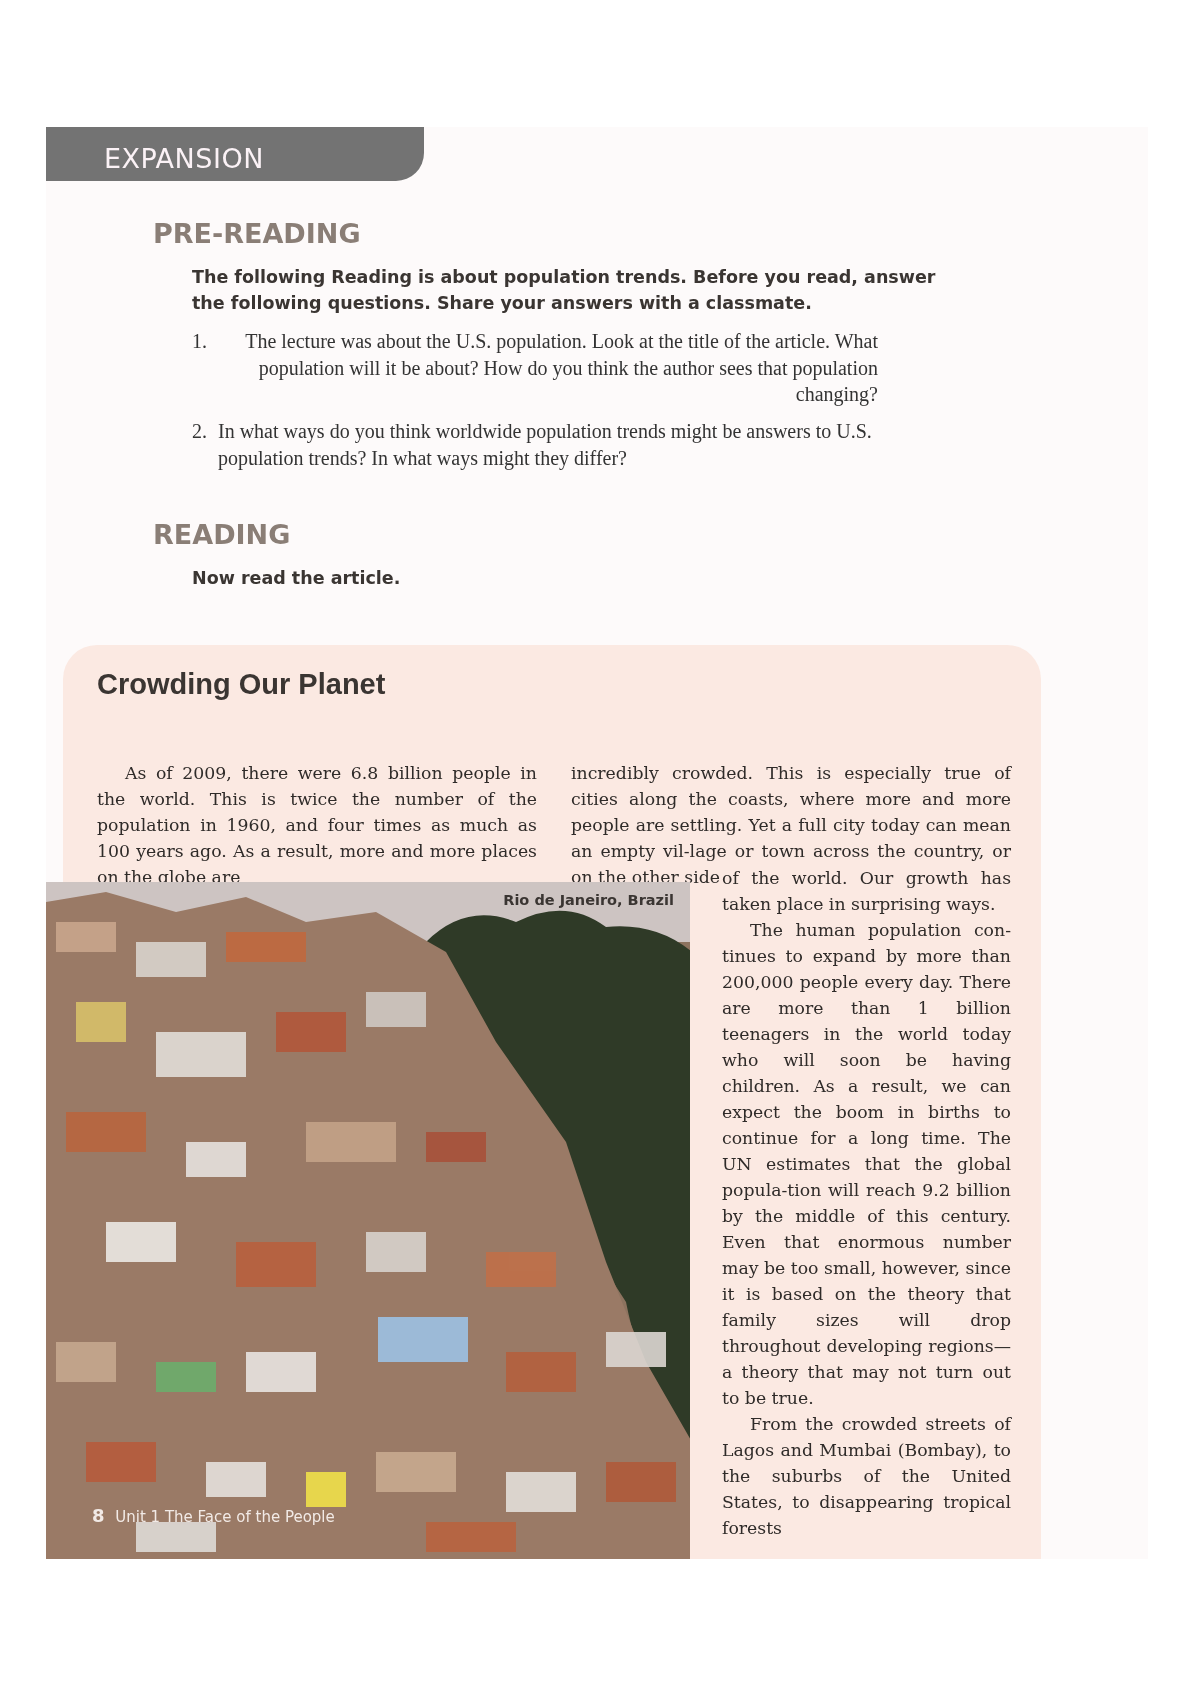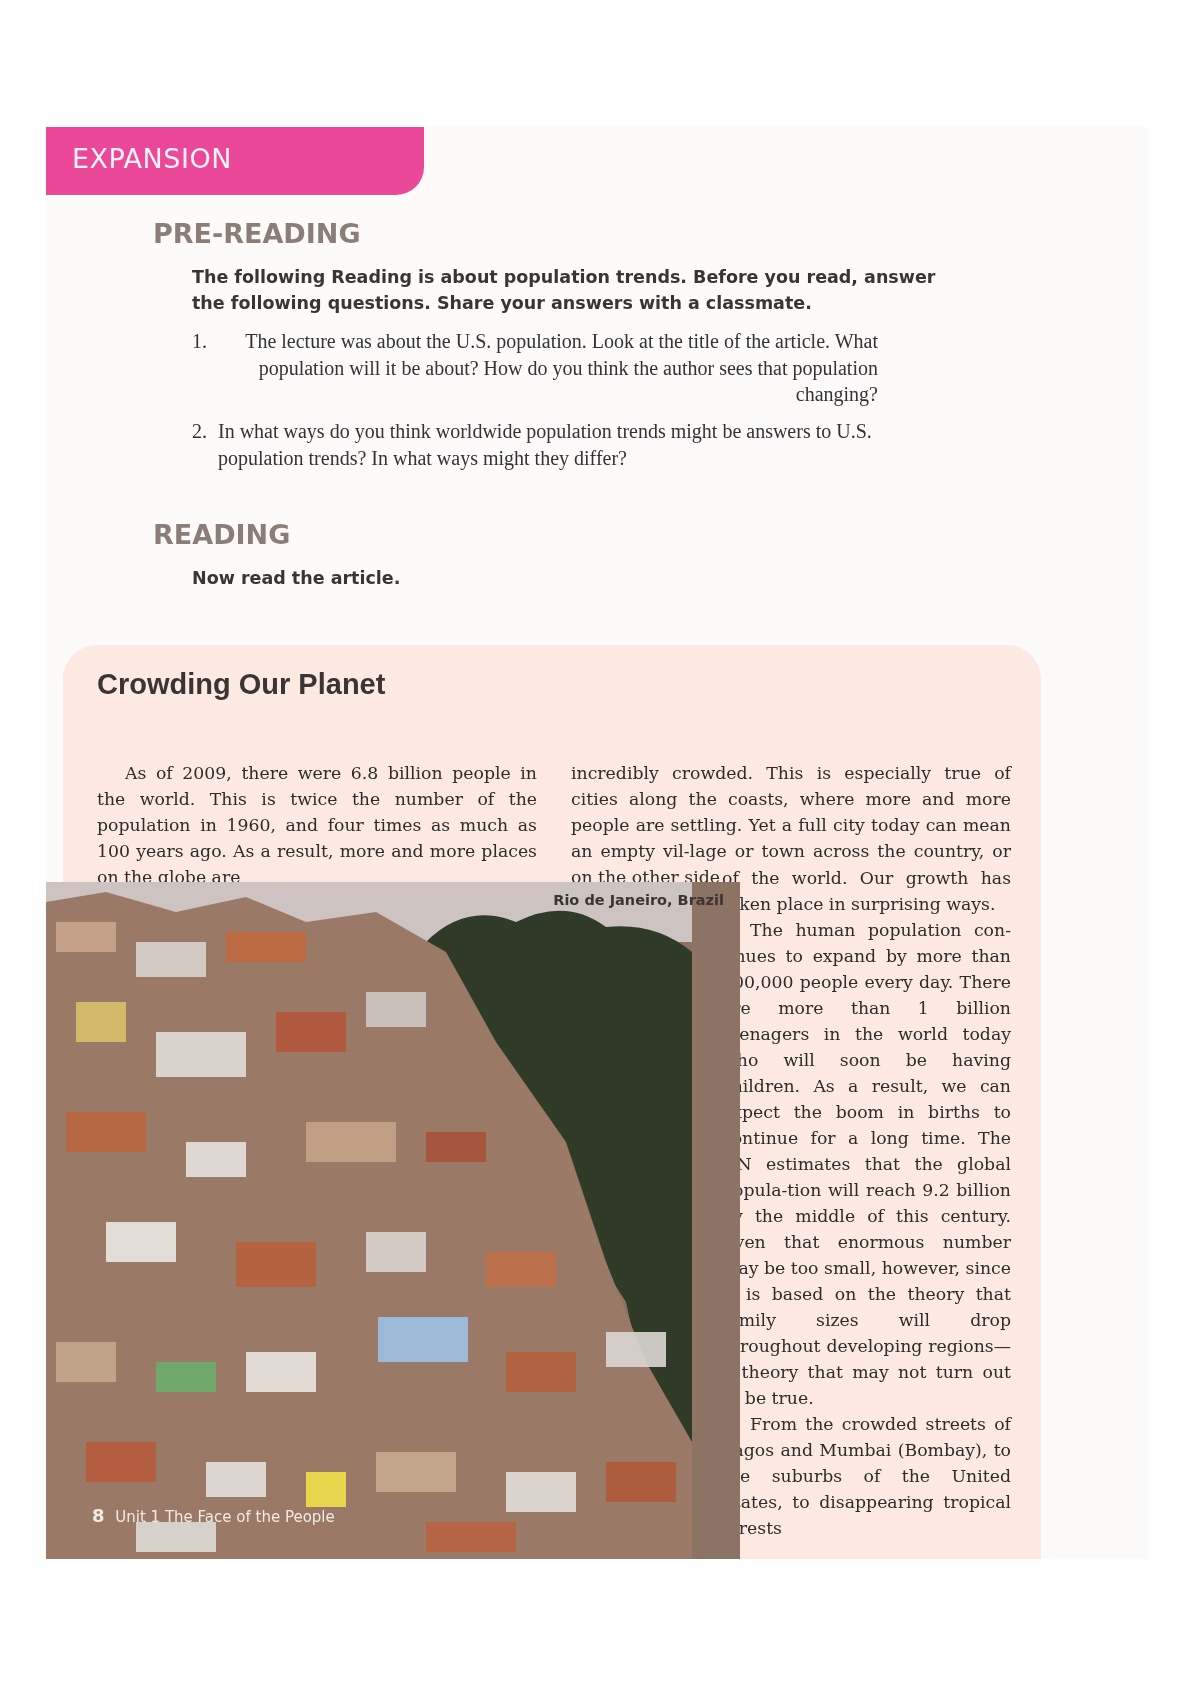--- a/index.html
+++ b/index.html
@@ -1,30 +1,30 @@
 <!DOCTYPE html>
 <html><head>
 <meta charset="utf-8">
 <style>
   html, body { margin:0; padding:0; }
   body { width:1190px; height:1684px; background:#ffffff; position:relative; overflow:hidden; }
   .page-bg { position:absolute; left:46px; top:127px; width:1102px; height:1432px; background:#fdfafa; }
-  .expansion-tab { position:absolute; left:46px; top:127px; width:378px; height:68px; background:#ec4899; border-bottom-right-radius:28px; box-sizing:border-box; padding-left:26px; }
+  .expansion-tab { position:absolute; left:46px; top:127px; width:378px; height:54px; background:#737373; border-bottom-right-radius:28px; box-sizing:border-box; padding-left:58px; }
   .expansion-tab span { font-family:"DejaVu Sans", sans-serif; color:#fbf2f6; font-size:27px; line-height:64px; letter-spacing:0.5px; }
   .section-head { position:absolute; font-family:"DejaVu Sans", sans-serif; font-weight:bold; color:#8a7e76; font-size:27px; }
   .instr { position:absolute; font-family:"DejaVu Sans", sans-serif; font-weight:bold; color:#3a3532; font-size:17.5px; line-height:26px; }
   .q { position:absolute; left:192px; width:760px; font-family:"Liberation Serif", serif; color:#333; font-size:20px; line-height:26.5px; }
   .q .num { position:absolute; left:0; top:0; }
   .q .txt { display:block; padding-left:26px; }
   .article { position:absolute; left:63px; top:645px; width:978px; height:914px; background:#fbe9e2; border-top-left-radius:34px; border-top-right-radius:34px; }
   .article-title { position:absolute; left:97px; top:668px; font-family:Liberation Sans, sans-serif; font-weight:bold; color:#3a3532; font-size:29px; }
   .body-text { position:absolute; font-family:"DejaVu Serif", serif; color:#2f2b29; font-size:17.3px; line-height:26px; text-align:justify; }
   .body-text p { margin:0; }
   .indent { text-indent:28px; }
-  .photo { position:absolute; left:46px; top:882px; width:694px; height:677px; overflow:hidden; background:#8c7464; }
+  .photo { position:absolute; left:46px; top:882px; width:644px; height:677px; overflow:hidden; background:#8c7464; }
   .photo-caption { position:absolute; right:16px; top:10px; font-family:"DejaVu Sans", sans-serif; font-weight:bold; font-size:14.5px; color:#3a3532; }
   .footer { position:absolute; left:92px; top:1505px; font-family:"DejaVu Sans", sans-serif; font-size:15px; color:#f2eae6; }
   .footer b { font-size:18px; margin-right:6px; }
 </style>
 </head>
 <body>
 
 <div class="page-bg"></div>
 
 <div class="expansion-tab">

